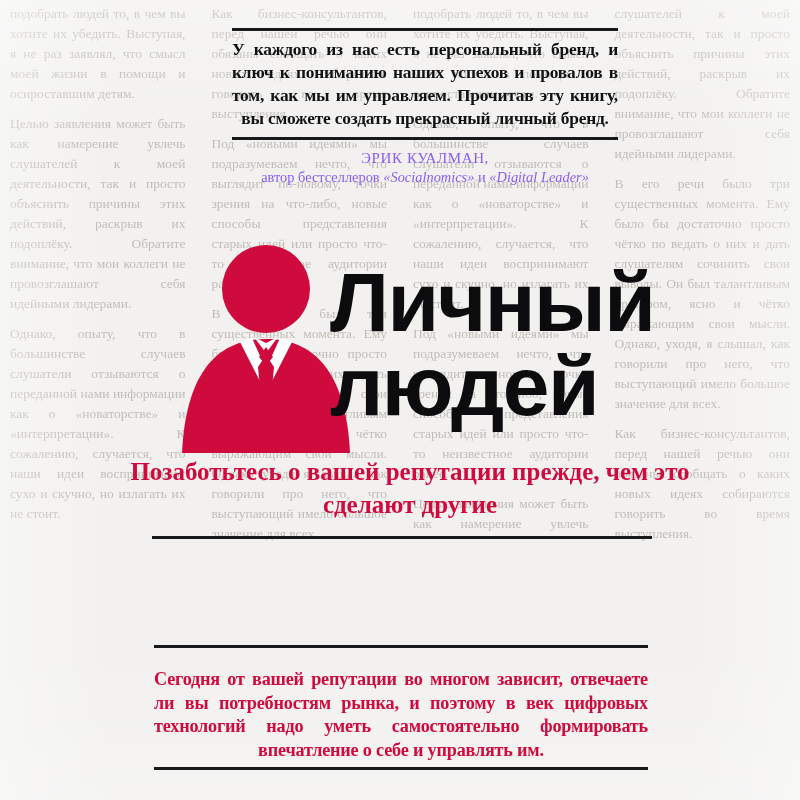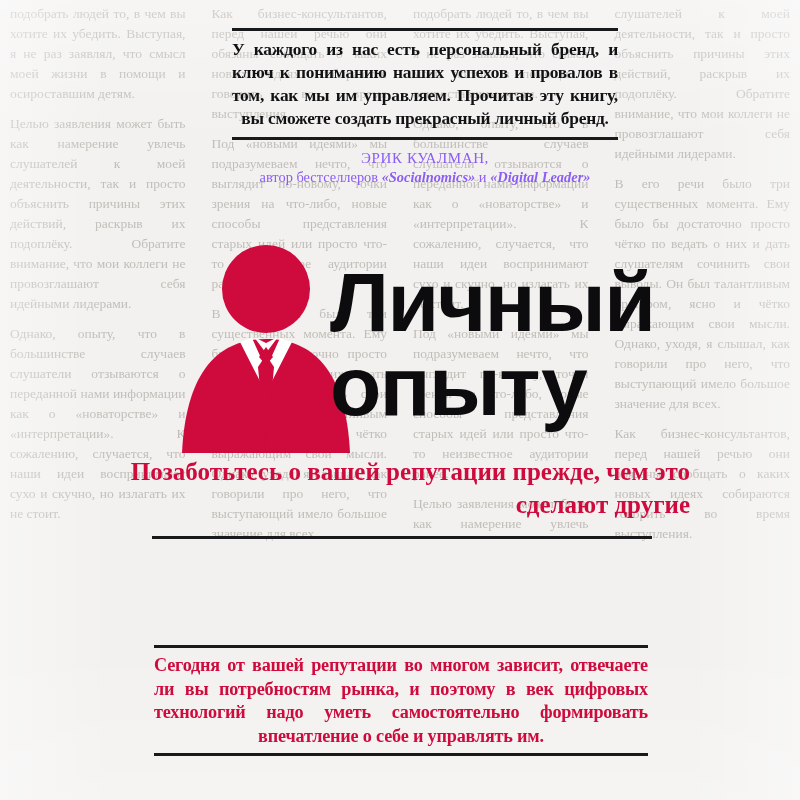--- a/index.html
+++ b/index.html
@@ -79,21 +79,21 @@
     margin-top: 9px;
     font-size: 15px;
     line-height: 19px;
     color: #8b5cf6;
     letter-spacing: 0.6px;
   }
   .endorsement .author .role {
     letter-spacing: 0;
     font-size: 14.4px;
   }
-  .endorsement .author .role i { font-style: italic; font-weight: bold; }
+  .endorsement .author .role i { font-style: italic; }
 
   
   .person {
     position: absolute;
     left: 168px;
     top: 243px;
     width: 196px;
     height: 210px;
   }
 
@@ -112,21 +112,21 @@
     margin-top: 8px;
   }
   .title .l2 { display: block; }
 
   
   .subtitle {
     position: absolute;
     left: 130px;
     top: 455px;
     width: 560px;
-    text-align: right;
+    text-align: center;
     color: #cf0a3c;
     font-family: "Liberation Serif", serif;
     font-weight: bold;
     font-size: 25px;
     line-height: 33px;
   }
 
   .divider {
     position: absolute;
     left: 152px;
@@ -160,21 +160,21 @@
   .band .rule {
     height: 3px;
     background: #18191b;
   }
   .band .text {
     color: #cf0a3c;
     font-family: "Liberation Serif", serif;
     font-weight: bold;
     font-size: 18.2px;
     line-height: 23.5px;
-    padding: 6px 0 5px 0;
+    padding: 20px 0 5px 0;
     text-align: justify;
     text-align-last: center;
     letter-spacing: -0.2px;
   }
 </style>
 </head>
 <body>
 
 <div class="cover">
 
@@ -216,21 +216,21 @@
 
       <path d="M86 94 L 98 110 L 110 94 L 98 100 Z" fill="#ffffff"></path>
 
       <path d="M98 112 L 90 124 L 98 210 L 106 124 Z" fill="#cf0a3c"></path>
       <path d="M98 104 L 91 114 L 98 122 L 105 114 Z" fill="#cf0a3c"></path>
     </svg>
   </div>
 
   <div class="title">
     <span class="l1">Личный</span>
-    <span class="l2">опыту</span>
+    <span class="l2">людей</span>
   </div>
 
   <div class="subtitle">Позаботьтесь о вашей репутации прежде, чем это сделают другие</div>
 
   <div class="divider"></div>
 
 
   <div class="band">
     <div class="rule"></div>
     <div class="text">Сегодня от вашей репутации во многом зависит, отвечаете ли вы потребностям рынка, и поэтому в век цифровых технологий надо уметь самостоятельно формировать впечатление о себе и управлять им.</div>

